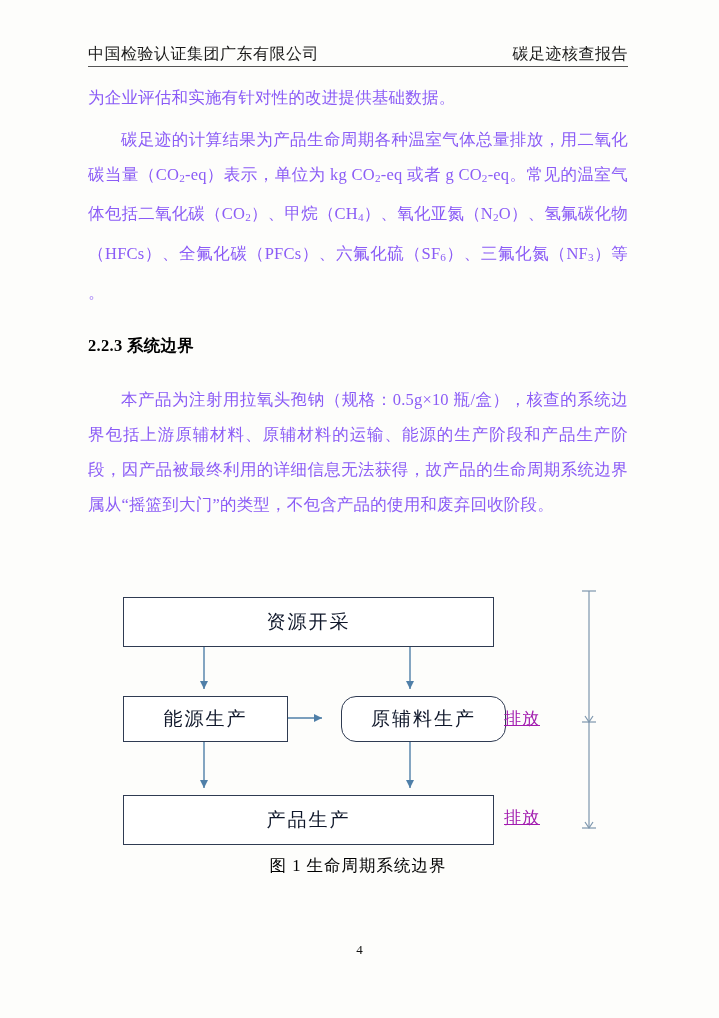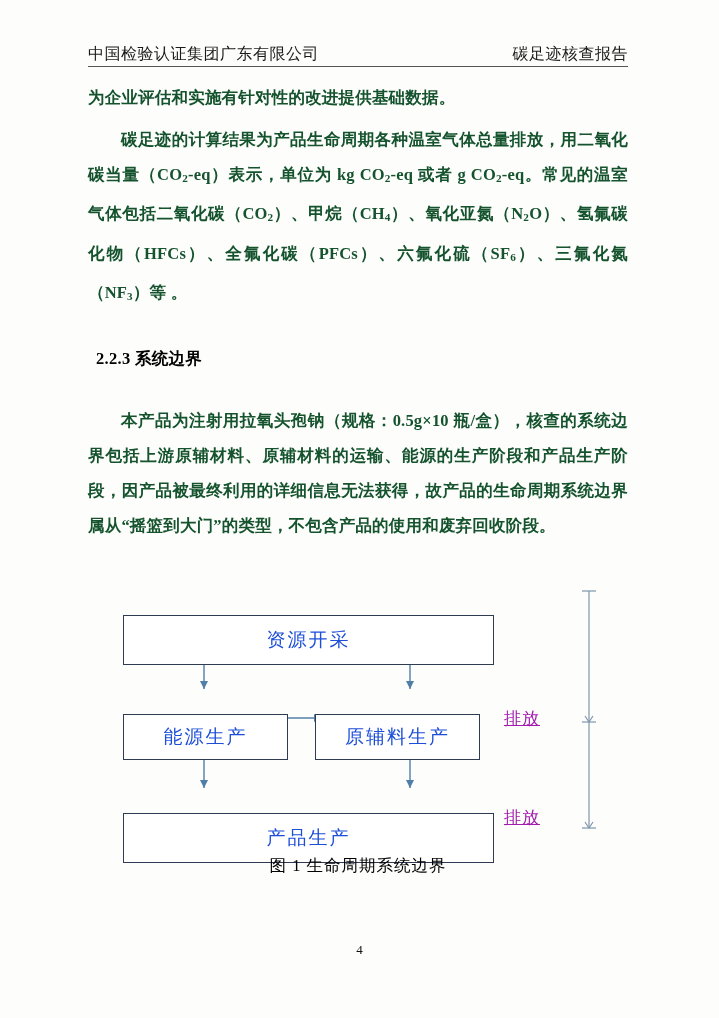--- a/index.html
+++ b/index.html
@@ -45,35 +45,34 @@
   .content {
     position: absolute;
     left: 88px;
     top: 80px;
     width: 540px;
   }
   p.para {
     margin: 0 0 0 0;
     font-size: 16.5px;
     line-height: 35px;
-    color: #14532d;
+    color: #8b5cf6;
     text-align: justify;
     text-justify: inter-ideograph;
     letter-spacing: 0.2px;
-    font-weight: bold;
   }
   p.indent {
     text-indent: 2em;
   }
   .gap-sm { height: 7px; }
   .gap-md { height: 20px; }
   h3.heading {
     font-size: 16.5px;
     font-weight: bold;
-    margin: 8px;
+    margin: 0;
     line-height: 32px;
     color: #000;
     letter-spacing: 0.3px;
   }
   sub {
     font-size: 68%;
     vertical-align: -0.22em;
   }
 
   
@@ -91,28 +90,27 @@
     height: 255px;
   }
   .box {
     position: absolute;
     border: 1px solid #2f3b52;
     background: #ffffff;
     display: flex;
     align-items: center;
     justify-content: center;
     font-size: 19px;
-    color: #1d4ed8;
+    color: #0f172a;
     letter-spacing: 2px;
     font-family: "Liberation Serif", "DejaVu Serif", serif;
-    margin-top: 18px;
   }
   .box-resource { left: 35px;  top: 14px;  width: 369px; height: 48px; }
   .box-energy   { left: 35px;  top: 113px; width: 163px; height: 44px; }
-  .box-material { left: 227px; top: 113px; width: 163px; height: 44px; }
+  .box-material { left: 253px; top: 113px; width: 163px; height: 44px; border-radius: 15px; }
   .box-product  { left: 35px;  top: 212px; width: 369px; height: 48px; }
 
   .emit-label {
     position: absolute;
     font-size: 17px;
     color: #a21caf;
     letter-spacing: 1px;
     text-decoration: underline;
   }
   .emit1 { left: 416px; top: 124px; }

